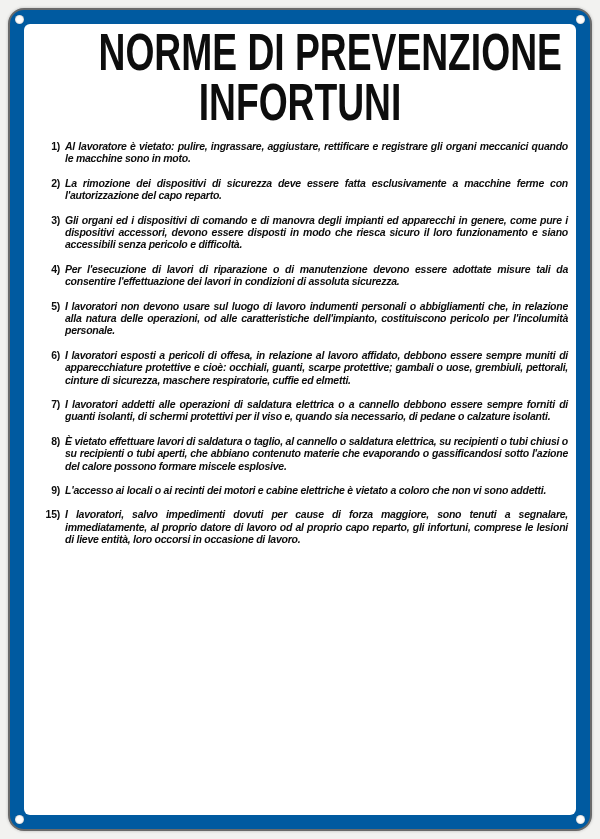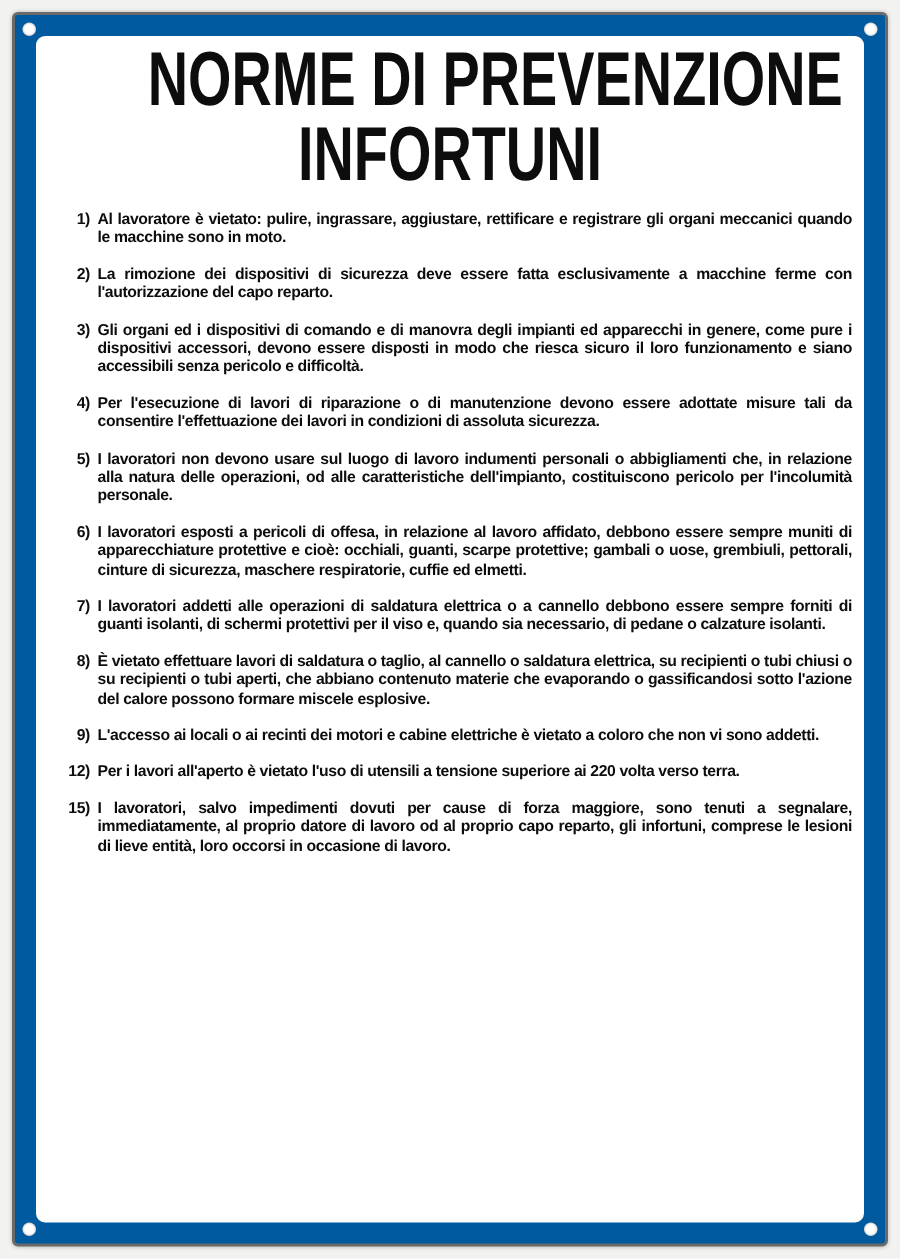--- a/index.html
+++ b/index.html
@@ -9,21 +9,21 @@
     overflow: hidden;
     background: var(--bg, #f2f2f0);
     font-family: "Liberation Sans", sans-serif;
   }
   .plate {
     position: absolute;
     left: 8px; top: 8px; right: 8px; bottom: 8px;
     box-sizing: border-box;
     background: var(--blue, #005aa0);
     border: 2px solid var(--outline, #6a6a6a);
-    border-radius: 4px;
+    border-radius: 16px;
     box-shadow: 0 0 3px rgba(0,0,0,0.25);
   }
   .panel {
     position: absolute;
     left: 14px; top: 14px; right: 14px; bottom: 14px;
     background: var(--white, #ffffff);
     border-radius: 6px;
   }
   .screw {
     position: absolute;
@@ -57,20 +57,21 @@
   .item { display: flex; margin-bottom: 12px; }
   .item .num {
     flex: 0 0 24px;
     text-align: right;
     padding-right: 5px;
     white-space: nowrap;
   }
   .item .txt {
     flex: 1;
     text-align: justify;
+    font-style: italic;
   }
 </style>
 </head>
 <body>
 
 <div class="plate">
   <span class="screw tl"></span>
   <span class="screw tr"></span>
   <span class="screw bl"></span>
   <span class="screw br"></span>
@@ -118,24 +119,20 @@
     <span class="txt">È vietato effettuare lavori di saldatura o taglio, al cannello o saldatura elettrica, su recipienti o tubi chiusi o su recipienti o tubi aperti, che abbiano contenuto materie che evaporando o gassificandosi sotto l'azione del calore possono formare miscele esplosive.</span>
   </div>
 
   <div class="item">
     <span class="num">9)</span>
     <span class="txt">L'accesso ai locali o ai recinti dei motori e cabine elettriche è vietato a coloro che non vi sono addetti.</span>
   </div>
 
 
 
-  <div class="item">
-    <span class="num">12)</span>
-    <span class="txt">Per i lavori all'aperto è vietato l'uso di utensili a tensione superiore ai 220 volta verso terra.</span>
-  </div>
 
 
 
   <div class="item">
     <span class="num">15)</span>
     <span class="txt">I lavoratori, salvo impedimenti dovuti per cause di forza maggiore, sono tenuti a segnalare, immediatamente, al proprio datore di lavoro od al proprio capo reparto, gli infortuni, comprese le lesioni di lieve entità, loro occorsi in occasione di lavoro.</span>
   </div>
 </div>
   </div>
 </div>

